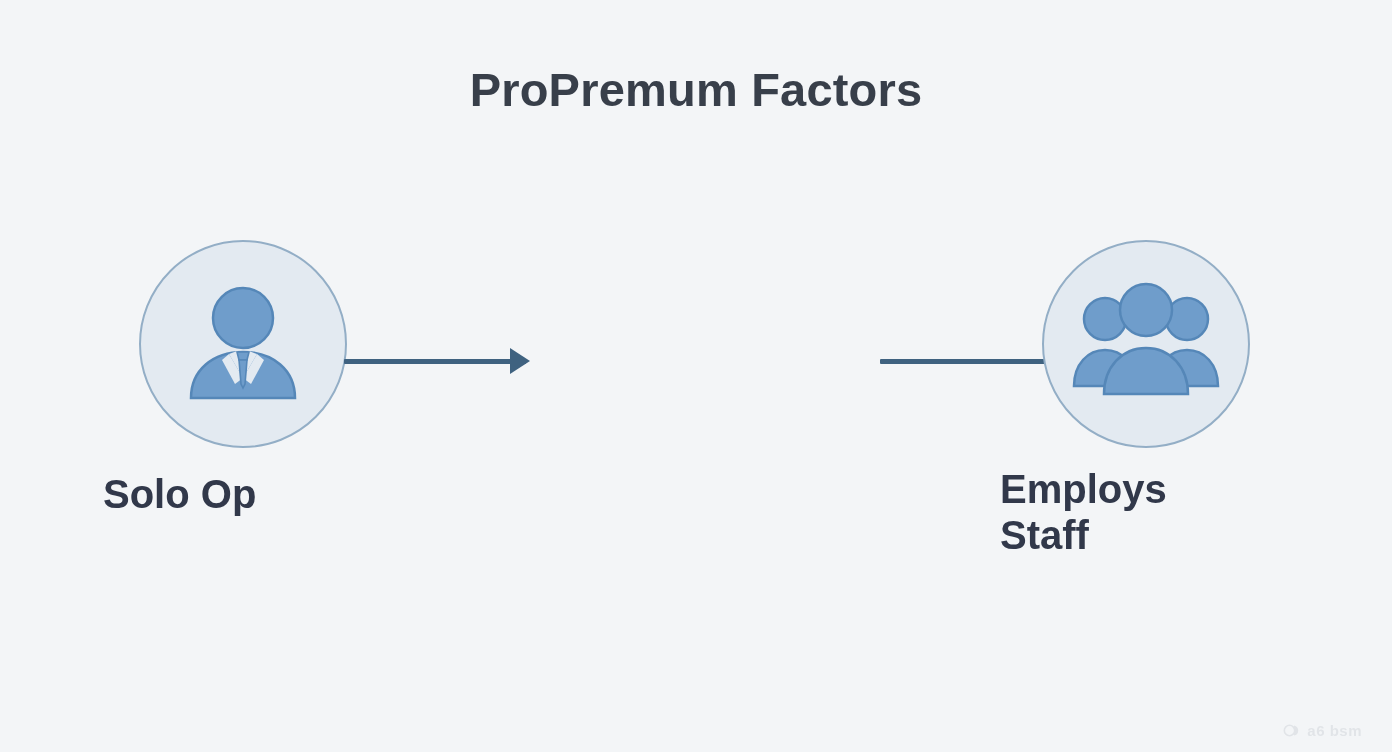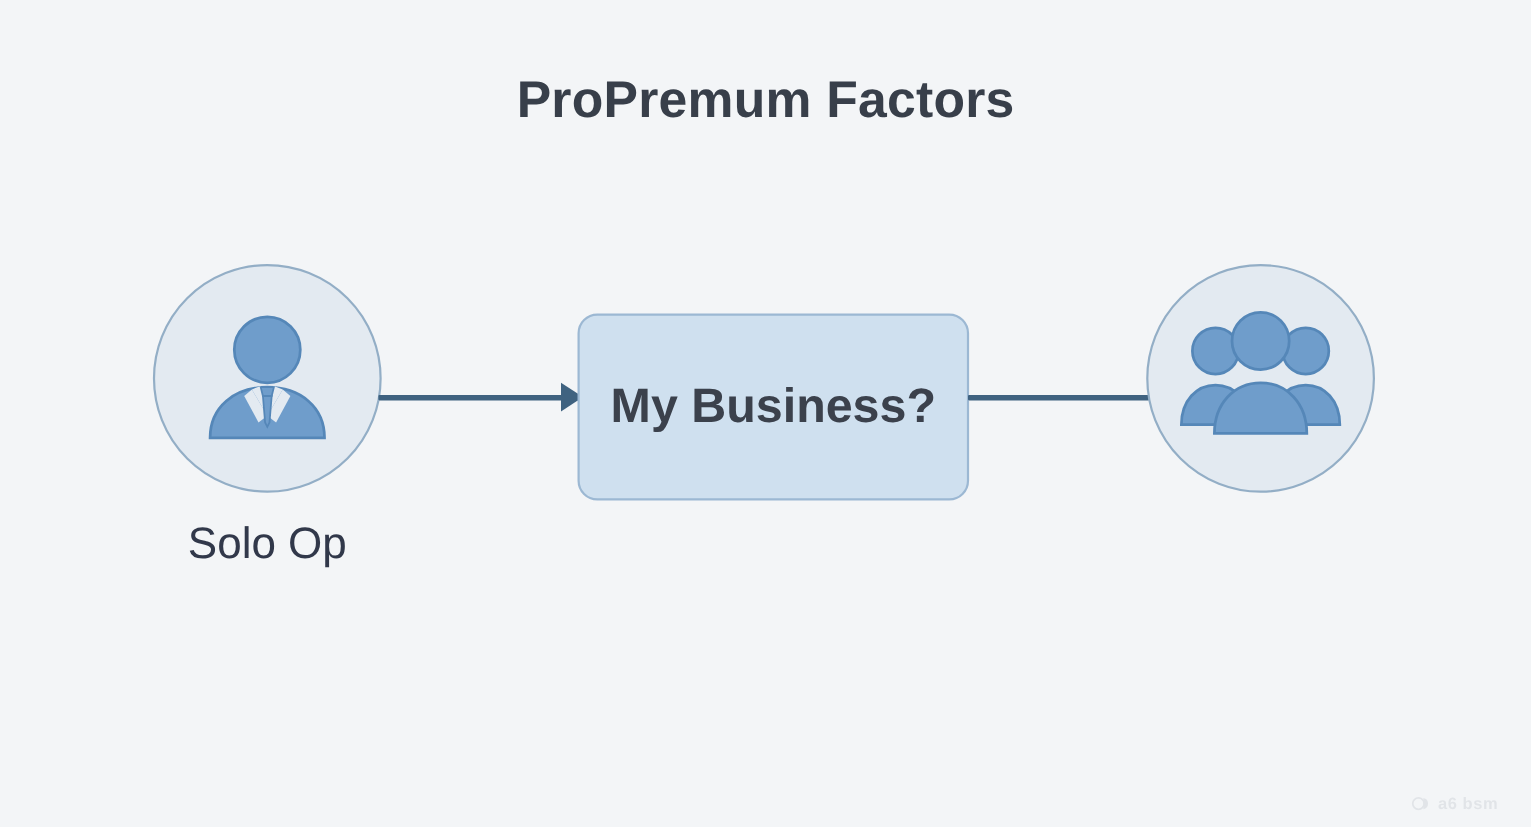--- a/index.html
+++ b/index.html
@@ -57,23 +57,23 @@
     top: 240px;
   }
 
   #node-staff {
     left: 1042px;
     top: 240px;
   }
 
   .node-label {
     position: absolute;
-    text-align: center;
+    text-align: left;
     font-size: 40px;
-    font-weight: 400;
+    font-weight: 700;
     color: #31384a;
     line-height: 1.15;
     white-space: pre-line;
   }
 
   #label-solo {
     left: 103px;
     top: 471px;
     width: 280px;
   }
@@ -184,41 +184,40 @@
 
         <path d="M64 86 L72 86 L70 110 L68 114 L66 110 Z" fill="#6f9dcb" stroke="#5587b8" stroke-width="1.6"></path>
       </svg>
     </span>
   </div>
   <div class="node-label" id="label-solo">Solo Op</div>
 
   <div class="connector" id="connector-left"></div>
   <div class="arrowhead"></div>
 
-  <div class="node" id="node-business">
-    <span class="box-text">My Business?</span>
-  </div>
 
   <div class="connector" id="connector-right"></div>
 
   <div class="node circle-node" id="node-staff">
     <span>
       <svg width="150" height="120" viewBox="0 0 150 120" aria-hidden="true">
 
         <circle cx="34" cy="37" r="21" fill="#6f9dcb" stroke="#5587b8" stroke-width="2.5"></circle>
         <path d="M3 104 C3 82 17 68 34 68 C51 68 65 82 65 104 Z" fill="#6f9dcb" stroke="#5587b8" stroke-width="2.5"></path>
 
         <circle cx="116" cy="37" r="21" fill="#6f9dcb" stroke="#5587b8" stroke-width="2.5"></circle>
         <path d="M85 104 C85 82 99 68 116 68 C133 68 147 82 147 104 Z" fill="#6f9dcb" stroke="#5587b8" stroke-width="2.5"></path>
 
         <circle cx="75" cy="28" r="26" fill="#6f9dcb" stroke="#5587b8" stroke-width="2.5"></circle>
         <path d="M33 112 C33 85 51 66 75 66 C99 66 117 85 117 112 Z" fill="#6f9dcb" stroke="#5587b8" stroke-width="2.5"></path>
       </svg>
     </span>
   </div>
+  <div class="node-label" id="label-staff">Employs
+Staff</div>
 
   <div id="watermark">
     <span class="wm-mark">
       <svg width="19" height="19" viewBox="0 0 19 19" aria-hidden="true">
         <circle cx="6.5" cy="9.5" r="5.2" fill="none" stroke="#b9bfc6" stroke-width="1.6"></circle>
         <path d="M11 4.4 A5.2 5.2 0 0 1 11 14.6 Z" fill="#b9bfc6"></path>
       </svg>
     </span>
     <span class="wm-text">a6 bsm</span>
   </div>

